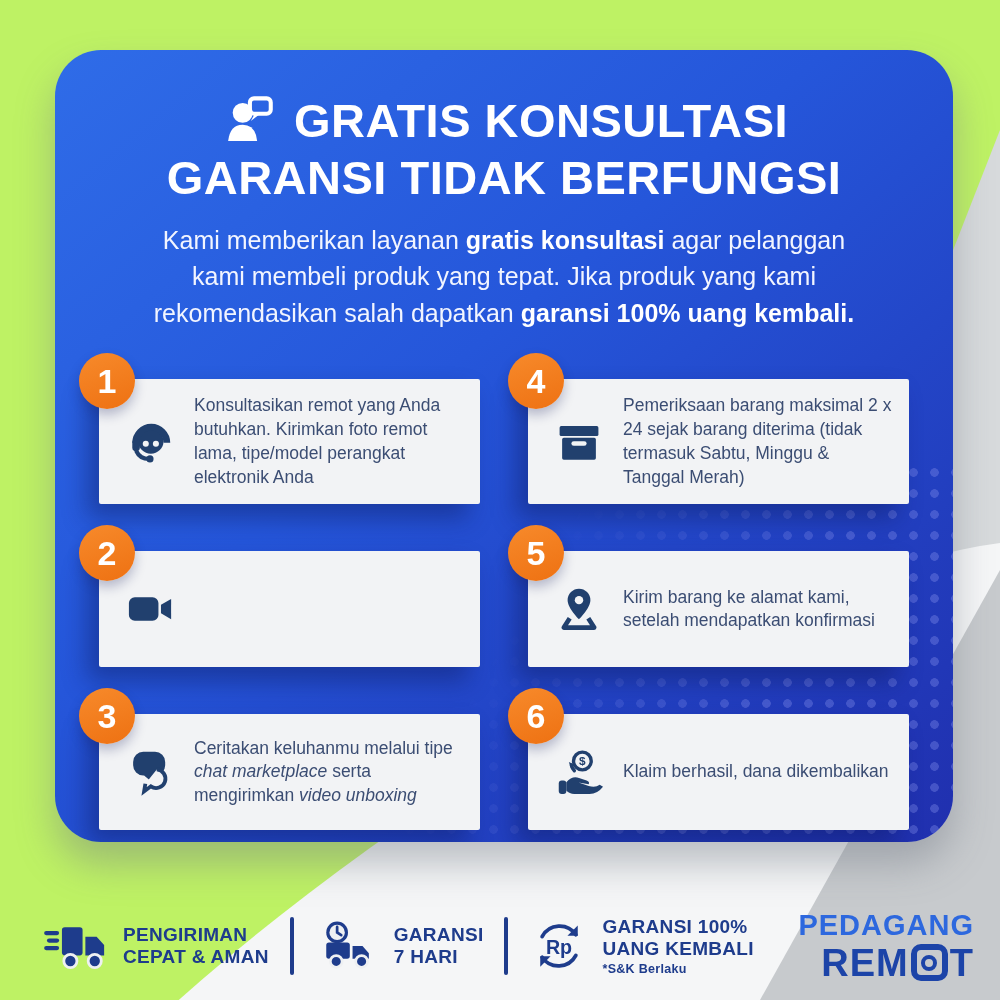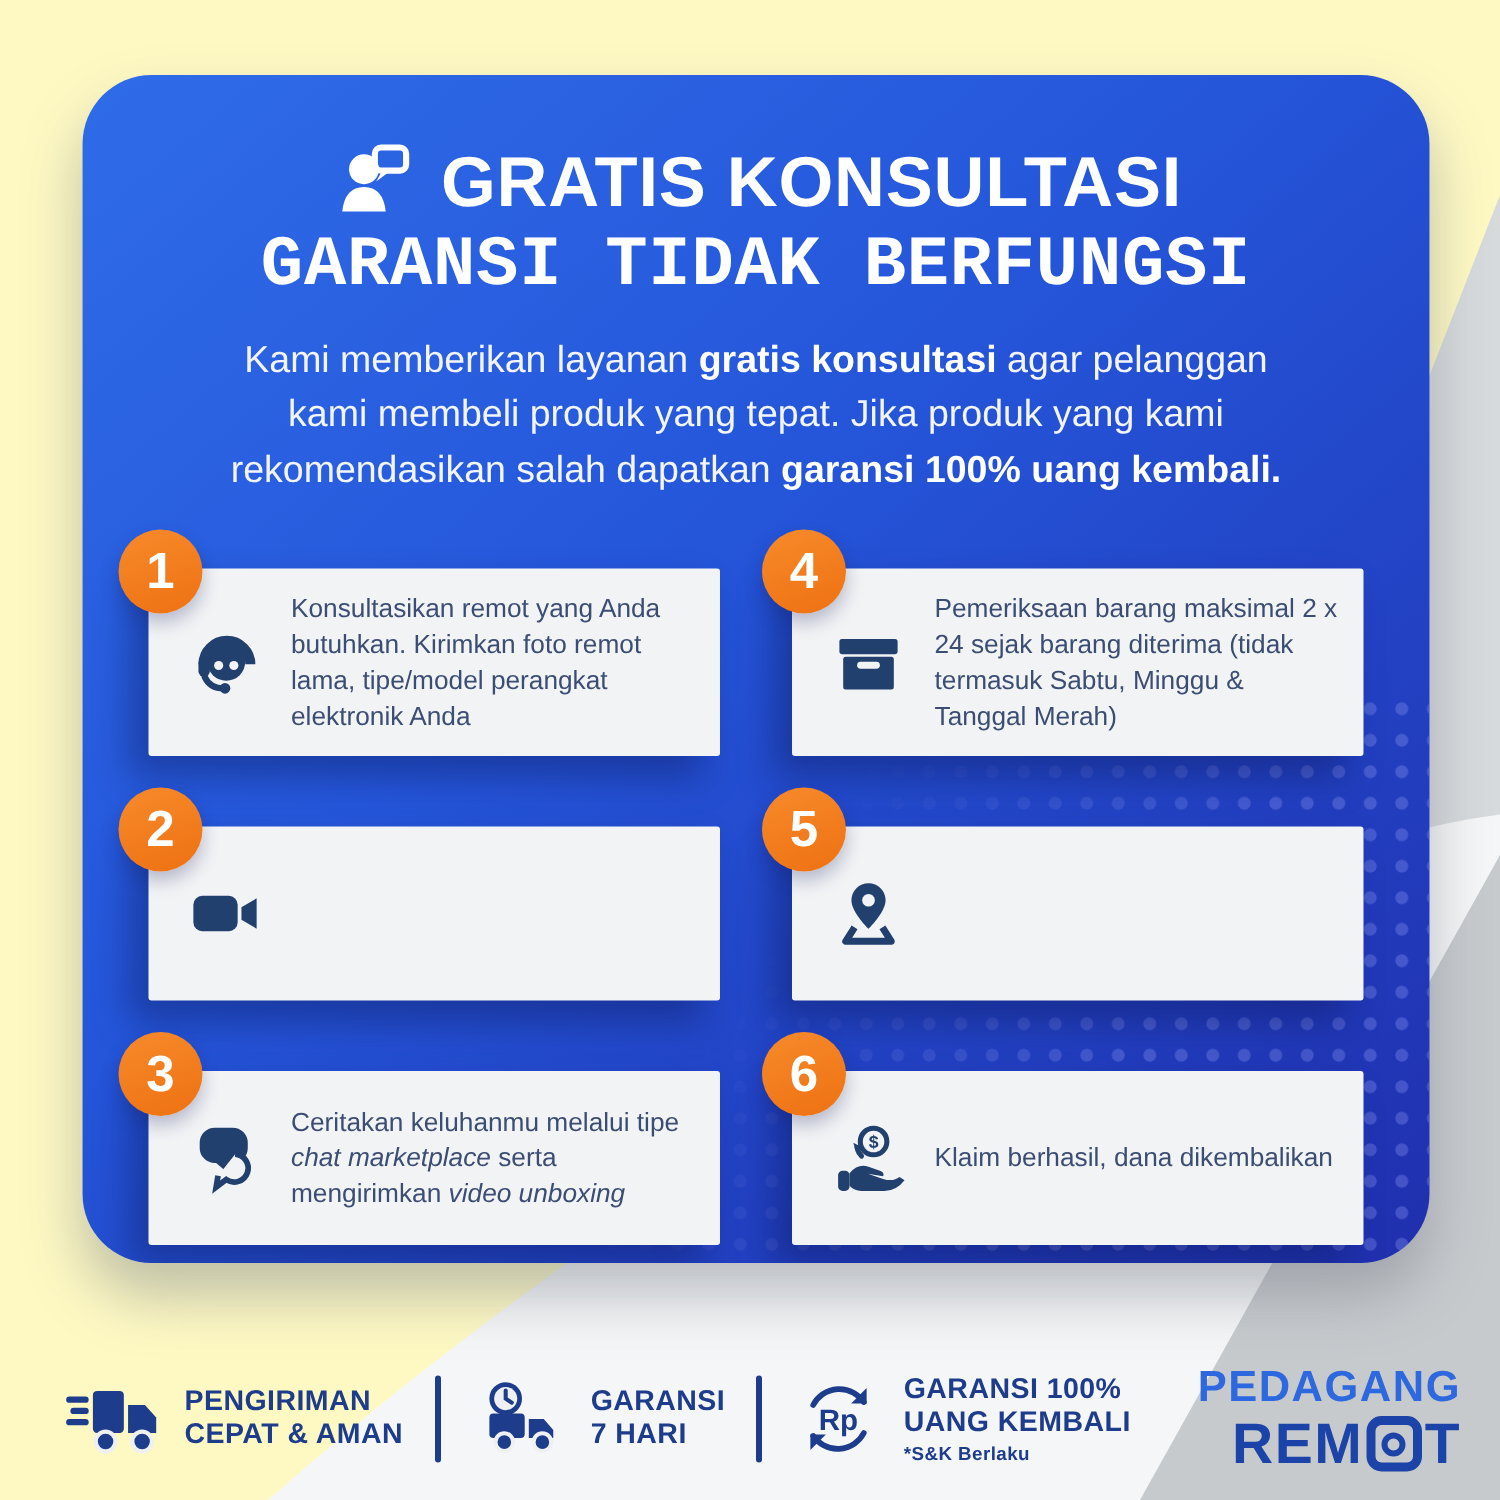--- a/index.html
+++ b/index.html
@@ -1,17 +1,17 @@
 <!DOCTYPE html>
 <html><head>
 <meta charset="utf-8">
 <style>
   html,body{margin:0;padding:0;background:#eef0f2;}
   .page{position:relative;width:1000px;height:1000px;overflow:hidden;
-        font-family:"Liberation Sans",sans-serif;background:#fef9c3;}
+        font-family:"Liberation Sans",sans-serif;background:#bef264;}
 
   
   .bg{position:absolute;inset:0;z-index:0;}
   .bg-gray1{position:absolute;inset:0;background:#d7dadc;
             clip-path:polygon(100% 13%,100% 100%,66% 100%);}
   .bg-white-swoosh{position:absolute;width:1500px;height:430px;left:-230px;top:790px;
             background:#f5f6f7;border-radius:50%;transform:rotate(-35deg);}
   .bg-gray2{position:absolute;inset:0;background:#c7cacd;
             clip-path:polygon(100% 57%,100% 100%,76% 100%);}
 
@@ -25,21 +25,21 @@
         background-size:21px 21px;
         -webkit-mask-image:linear-gradient(300deg,#000 35%,transparent 72%);
         mask-image:linear-gradient(300deg,#000 35%,transparent 72%);}
   .panel-content{position:relative;z-index:1;}
 
   
   .title-row{display:flex;justify-content:center;align-items:center;gap:16px;
              margin-top:42px;}
   .title{color:#fff;font-weight:800;font-size:47px;letter-spacing:.5px;line-height:1.1;
          text-align:center;margin:0;}
-  .title2{margin-top:2px;font-family:Liberation Mono, monospace;}
+  .title2{margin-top:2px;}
   .subtitle{color:#f2f5ff;font-size:25px;line-height:1.46;text-align:center;
             max-width:740px;margin:18px auto 0;font-weight:400;}
   .subtitle b{color:#fff;font-weight:700;}
 
   
   .steps{display:grid;grid-template-columns:1fr 1fr;column-gap:48px;row-gap:47px;
          padding:0 44px;margin-top:48px;}
   .step{position:relative;}
   .step-card{background:#f2f3f5;border-radius:2px;min-height:86px;
              display:flex;align-items:center;gap:17px;
@@ -140,20 +140,21 @@
         </div>
 
         <div class="step">
           <div class="step-num">5</div>
           <div class="step-card">
             <svg class="step-icon" viewBox="0 0 64 64" width="54" height="54">
               <path d="M32 8 a13.5 13.5 0 0 1 13.5 13.5 c0 9.5 -13.5 22.5 -13.5 22.5 s-13.5 -13 -13.5 -22.5 A13.5 13.5 0 0 1 32 8 z" fill="#21406e"></path>
               <circle cx="32" cy="21.5" r="5" fill="#f2f3f5"></circle>
               <path d="M21 43 L14 54 H50 L43 43" stroke="#21406e" stroke-width="5.5" fill="none" stroke-linejoin="round"></path>
             </svg>
+            <div class="step-text">Kirim barang ke alamat kami, setelah mendapatkan konfirmasi</div>
           </div>
         </div>
 
         <div class="step">
           <div class="step-num">3</div>
           <div class="step-card">
             <svg class="step-icon" viewBox="0 0 64 64" width="54" height="54">
               <path d="M24 8 h14 a12 12 0 0 1 12 12 v4 a12 12 0 0 1 -12 12 h-1 l1 11 -13 -11 h-1 a12 12 0 0 1 -12 -12 v-4 a12 12 0 0 1 12 -12 z" fill="#21406e"></path>
               <path d="M40 29 a11 11 0 1 1 -7 20 l-8 6 1.5 -9" fill="#f2f3f5" stroke="#21406e" stroke-width="4.5"></path>
             </svg>

